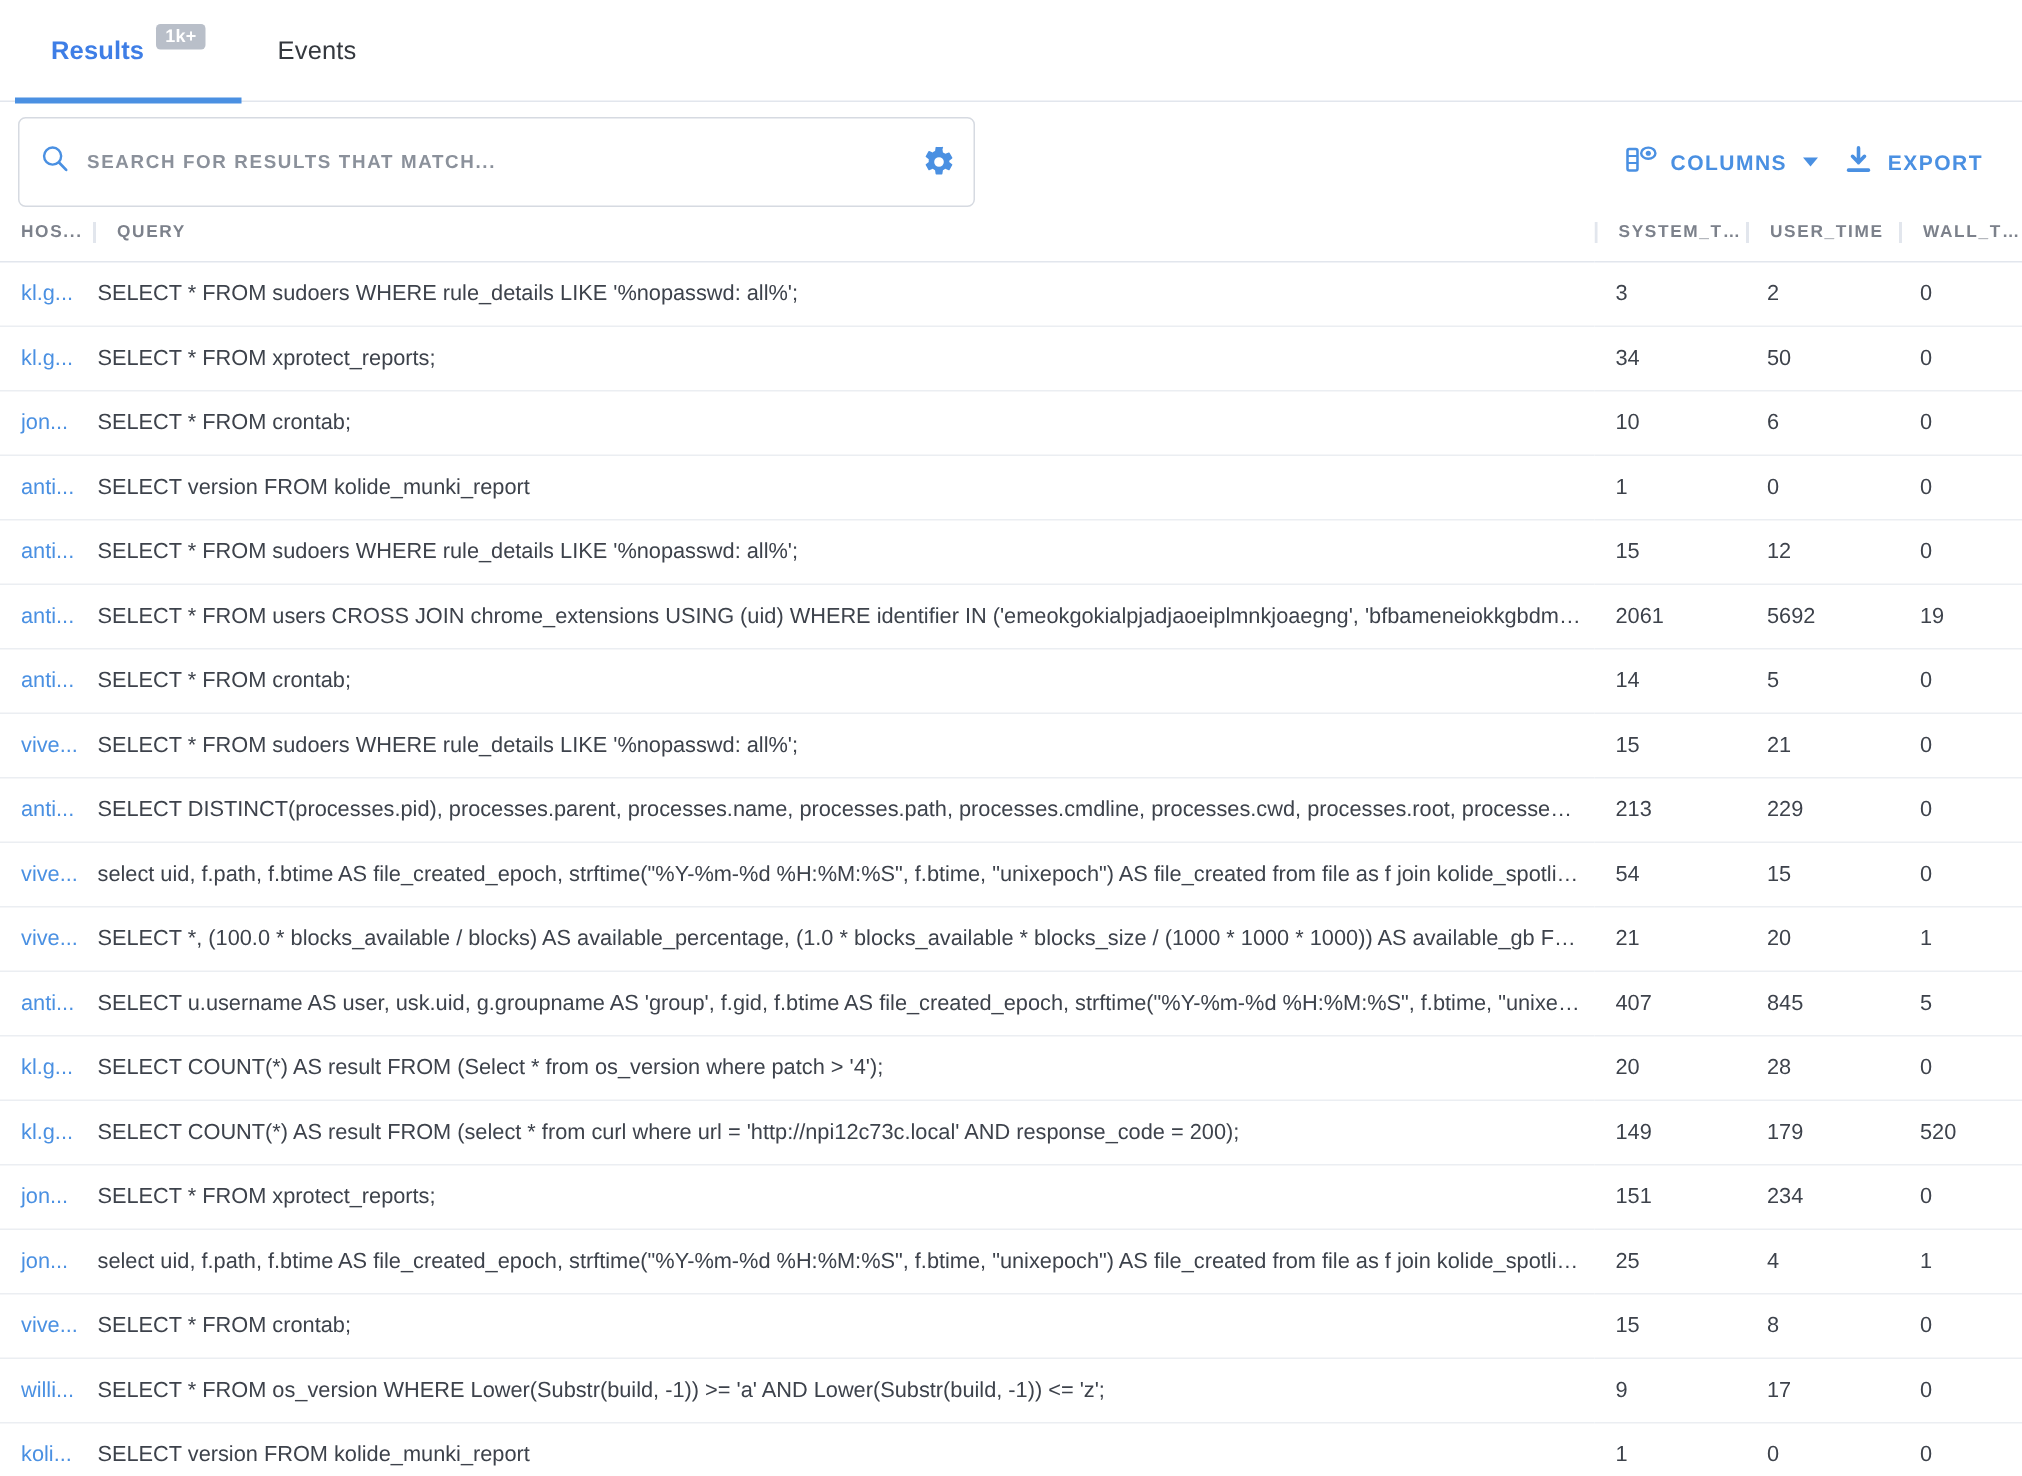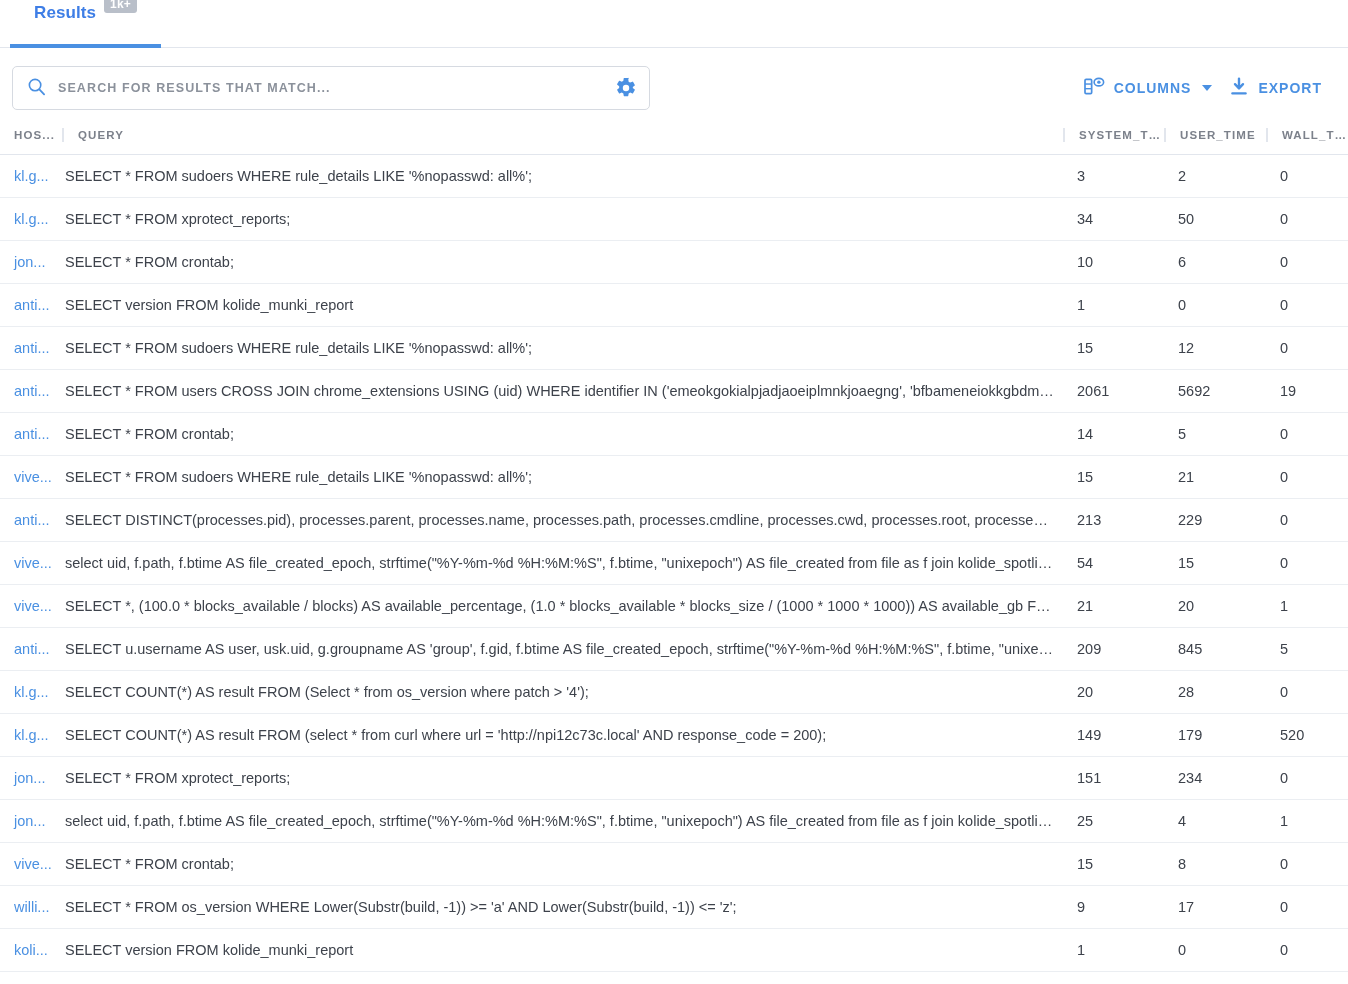--- a/index.html
+++ b/index.html
@@ -9,24 +9,24 @@
     width: 1348px;
     height: 984px;
     background: #ffffff;
     font-family: "Liberation Sans", sans-serif;
     overflow: hidden;
   }
 
   
   .tabbar {
     position: relative;
-    height: 48px;
+    height: 68px;
     border-bottom: 1px solid #e2e6ed;
     display: flex;
-    align-items: flex-end;
+    align-items: center;
     padding-left: 10px;
   }
   .tab {
     position: relative;
     height: 68px;
     display: flex;
     align-items: center;
     justify-content: center;
     gap: 8px;
     padding: 0 24px;
@@ -58,21 +58,21 @@
 
   
   .toolbar {
     height: 80px;
     display: flex;
     align-items: center;
     padding: 0 16px 0 12px;
   }
   .searchbox {
     width: 638px;
-    height: 44px;
+    height: 60px;
     border: 1px solid #d6dae1;
     border-radius: 5px;
     display: flex;
     align-items: center;
     padding: 0 10px 0 14px;
     background: #fff;
     justify-content: flex-end;
   }
   .searchbox input {
     flex: 1;
@@ -185,20 +185,23 @@
   col.c-wall  { width: 82px; }
 </style>
 </head>
 <body>
 
 <div class="tabbar">
   <div class="tab active">
     <span>Results</span>
     <span class="tab-badge">1k+</span>
     <span class="tab-underline"></span>
+  </div>
+  <div class="tab inactive">
+    <span>Events</span>
   </div>
 </div>
 
 <div class="toolbar">
 
   <div class="searchbox">
     <span>
       <svg width="19" height="19" viewBox="0 0 20 20">
         <circle cx="8.5" cy="8.5" r="6" fill="none" stroke="#4a90e2" stroke-width="1.7"></circle>
         <line x1="13" y1="13" x2="18" y2="18.2" stroke="#4a90e2" stroke-width="1.9" stroke-linecap="round"></line>
@@ -456,21 +459,21 @@
           </td>
         </tr>
         <tr>
           <td class="host">
             <span class="cell">anti...</span>
           </td>
           <td class="query">
             <span class="cell">SELECT u.username AS user, usk.uid, g.groupname AS 'group', f.gid, f.btime AS file_created_epoch, strftime("%Y-%m-%d %H:%M:%S", f.btime, "unixepoch") AS fil...</span>
           </td>
           <td class="">
-            <span class="cell">209</span>
+            <span class="cell">407</span>
           </td>
           <td class="">
             <span class="cell">845</span>
           </td>
           <td class="">
             <span class="cell">5</span>
           </td>
         </tr>
         <tr>
           <td class="host">

